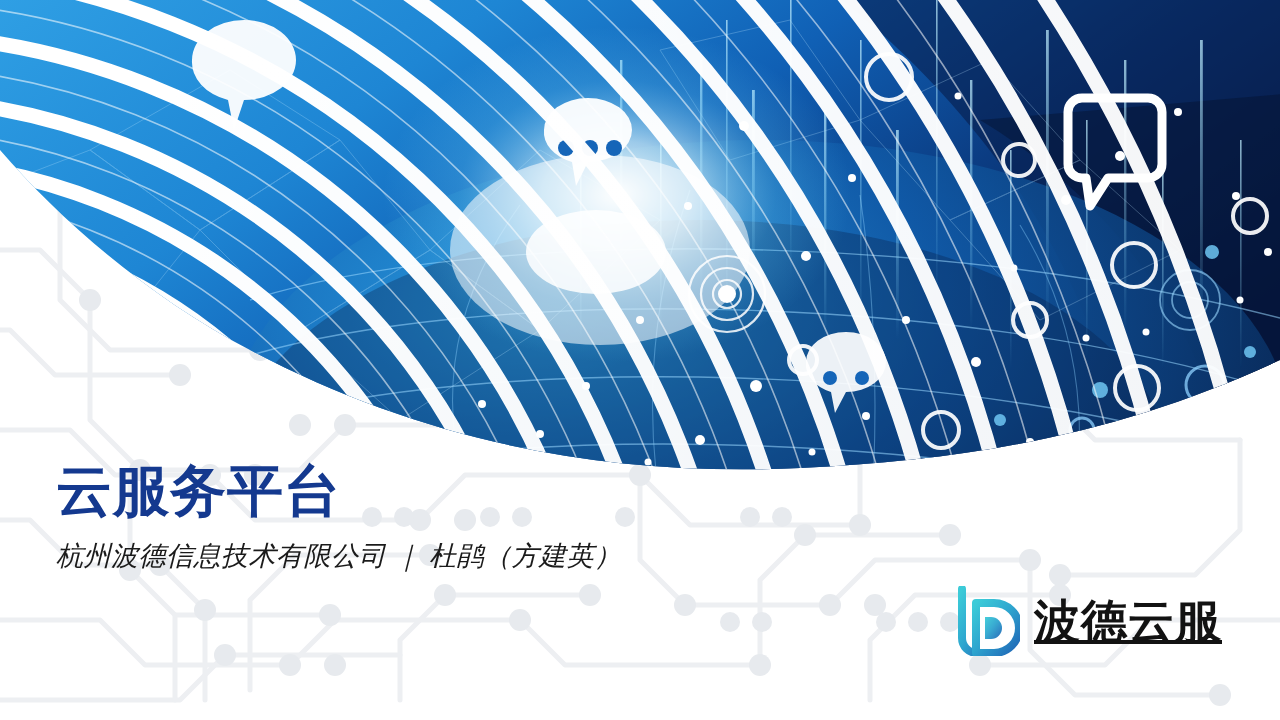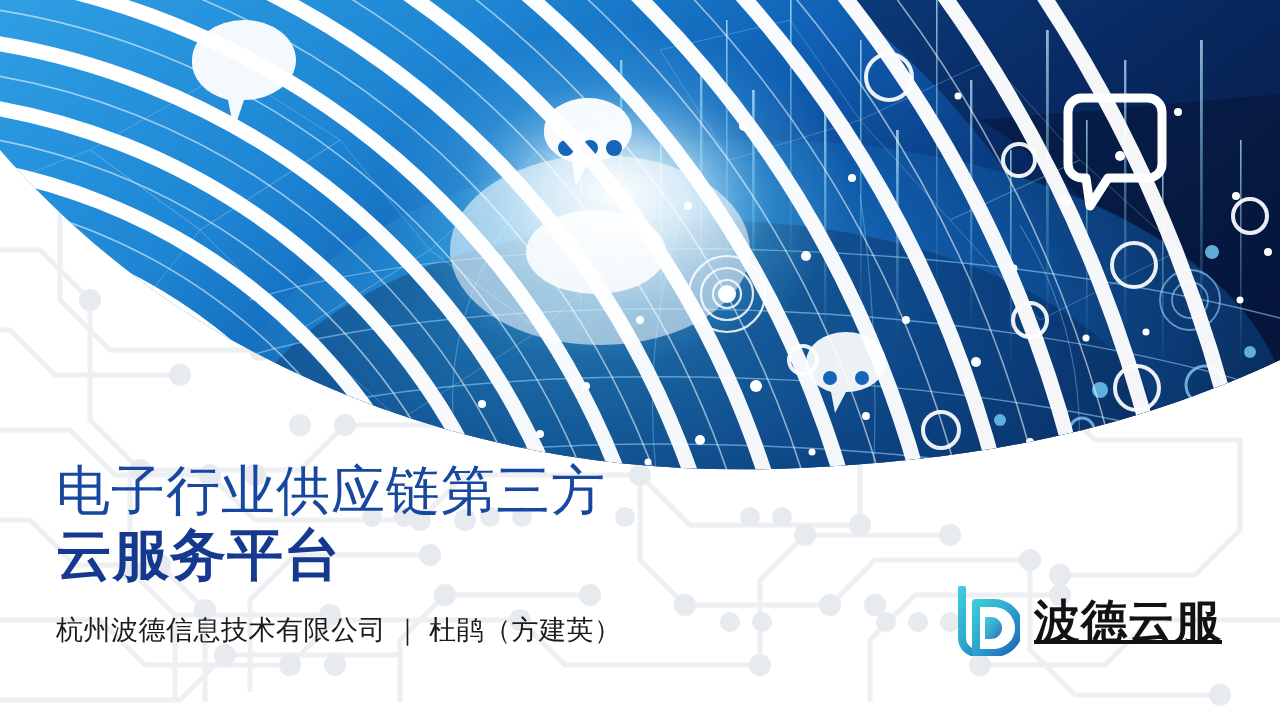--- a/index.html
+++ b/index.html
@@ -49,27 +49,28 @@
   }
   .title-line2{
     font-size:56px;
     line-height:66px;
     letter-spacing:1px;
     font-weight:700;
     color:#14398f;
     white-space:nowrap;
   }
   .subtitle{
-    margin-top:24px;
+    margin-top:14px;
     font-size:27px;
     line-height:36px;
     font-weight:400;
     color:#1b1b1b;
     letter-spacing:0.5px;
     white-space:nowrap;
+    font-style:italic;
   }
 
   
   .logo{
     position:absolute;
     right:58px;top:586px;
     z-index:5;
     display:flex;
     align-items:center;
     gap:14px;
@@ -428,21 +429,20 @@
           <circle cx="-120" cy="760" r="1039"></circle>
           <circle cx="-120" cy="760" r="1114"></circle>
           <circle cx="-120" cy="760" r="1191"></circle>
           <circle cx="-120" cy="760" r="1270"></circle>
         </g>
       </g>
     </svg>
   </div>
 
   <div class="titleblock">
-    <div class="title-line1">电子行业供应链第三方</div>
     <div class="title-line2">云服务平台</div>
     <div class="subtitle">杭州波德信息技术有限公司 ｜ 杜鹃（方建英）</div>
   </div>
 
   <div class="logo">
     <svg class="logo-mark" viewBox="0 0 66 70" xmlns="http://www.w3.org/2000/svg">
       <defs>
         <linearGradient id="lgrad" x1="0" y1="0" x2="1" y2="1">
           <stop offset="0" stop-color="#3ccbd8"></stop>
           <stop offset="0.45" stop-color="#2ea6cf"></stop>

